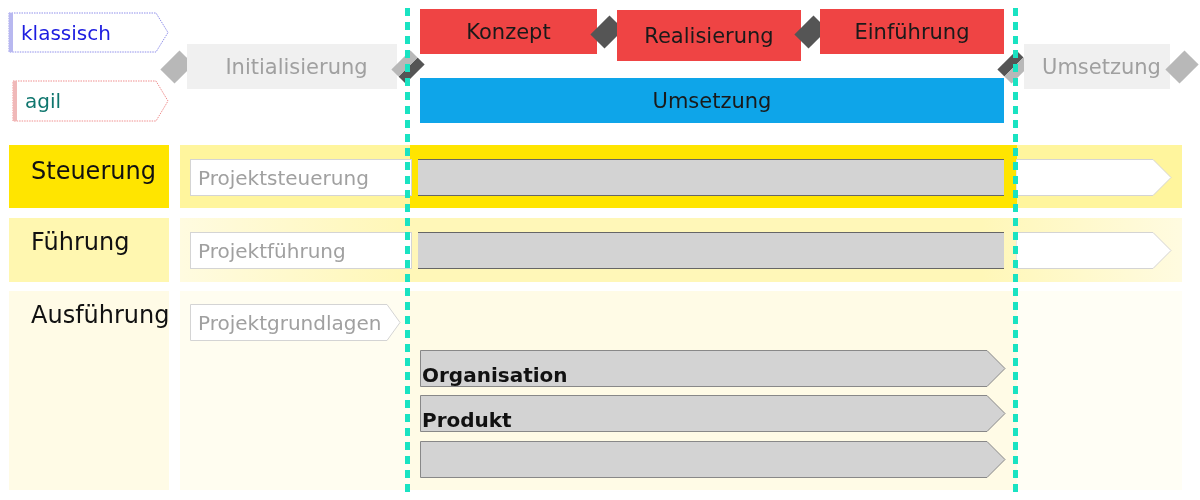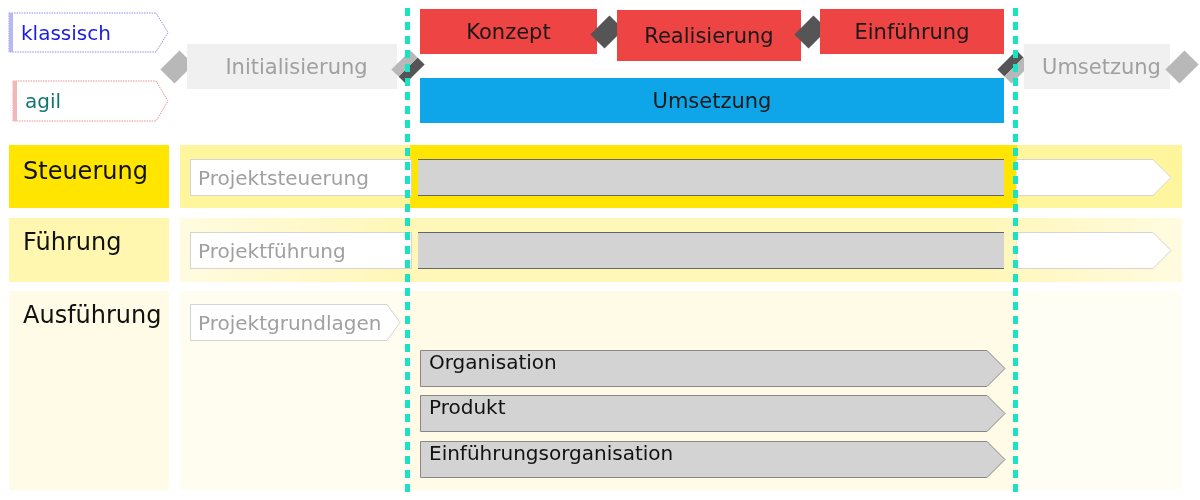--- a/index.html
+++ b/index.html
@@ -7,26 +7,26 @@
          font-family:"DejaVu Sans","Liberation Sans",sans-serif; }
   .abs { position:absolute; box-sizing:border-box; }
   .tag { display:flex; align-items:center; padding-left:13px; font-size:20px; }
   .tag svg { position:absolute; left:0; top:0; }
   .tag span { position:relative; }
   .phase { display:flex; align-items:center; justify-content:center; font-size:21px; color:#1a1a1a; }
   .phase-grey { background:#f0f0f0; color:#a0a0a0;padding-left:9px; }
   .phase-blue { background:#ef4444; }
   .phase-red { background:#0ea5e9; }
   .diamond { width:20px; height:20px; transform:rotate(45deg) scaleY(1.35); }
-  .lane-label { display:flex; align-items:flex-start; padding:10px 0 0 14px; font-size:24px; color:#111; }
+  .lane-label { display:flex; align-items:flex-start; padding:10px 0 0 22px; font-size:24px; color:#111; }
   .lane-bg { }
   .chev { display:flex; align-items:center; padding-left:8px; font-size:20px; color:#a0a0a0; }
   .chev svg { position:absolute; left:0; top:0; }
   .chev span { position:relative; white-space:nowrap; }
-  .bar { display:flex; align-items:flex-start; padding-left:9px; font-size:20px; color:#111; }
+  .bar { display:flex; align-items:flex-end; padding-left:2px; font-size:20px; color:#111;font-weight:bold; }
   .bar svg { position:absolute; left:0; top:0; }
   .bar span { position:relative; }
   .vline { width:5px; background-image:repeating-linear-gradient(to bottom, #19e3c2 0 8px, transparent 8px 14px); }
 </style>
 </head>
 <body>
 
 <div class="abs tag" style="left:8px;top:12px;width:162px;height:41px;color:#1c1ce0;">
   <svg width="162" height="41">
     <polygon points="1,1 148,1 160,20.5 148,40 1,40" fill="#fff" stroke="#8f8fea" stroke-width="1" stroke-dasharray="1.5,1"></polygon>
@@ -110,17 +110,16 @@
 <div class="abs bar" style="left:420px;top:395px;width:586px;height:37px;">
   <svg width="586" height="37">
       <polygon points="0.5,0.5 567,0.5 585,18.5 567,36.5 0.5,36.5" fill="#d3d3d3" stroke="#888"></polygon>
     </svg>
   <span>Produkt</span>
 </div>
 <div class="abs bar" style="left:420px;top:441px;width:586px;height:37px;">
   <svg width="586" height="37">
       <polygon points="0.5,0.5 567,0.5 585,18.5 567,36.5 0.5,36.5" fill="#d3d3d3" stroke="#888"></polygon>
     </svg>
-  <span>Einführungsorganisation</span>
 </div>
 
 <div class="abs vline" style="left:405px;top:8px;height:484px;"></div>
 <div class="abs vline" style="left:1013px;top:8px;height:484px;"></div>
 
 </body></html>

